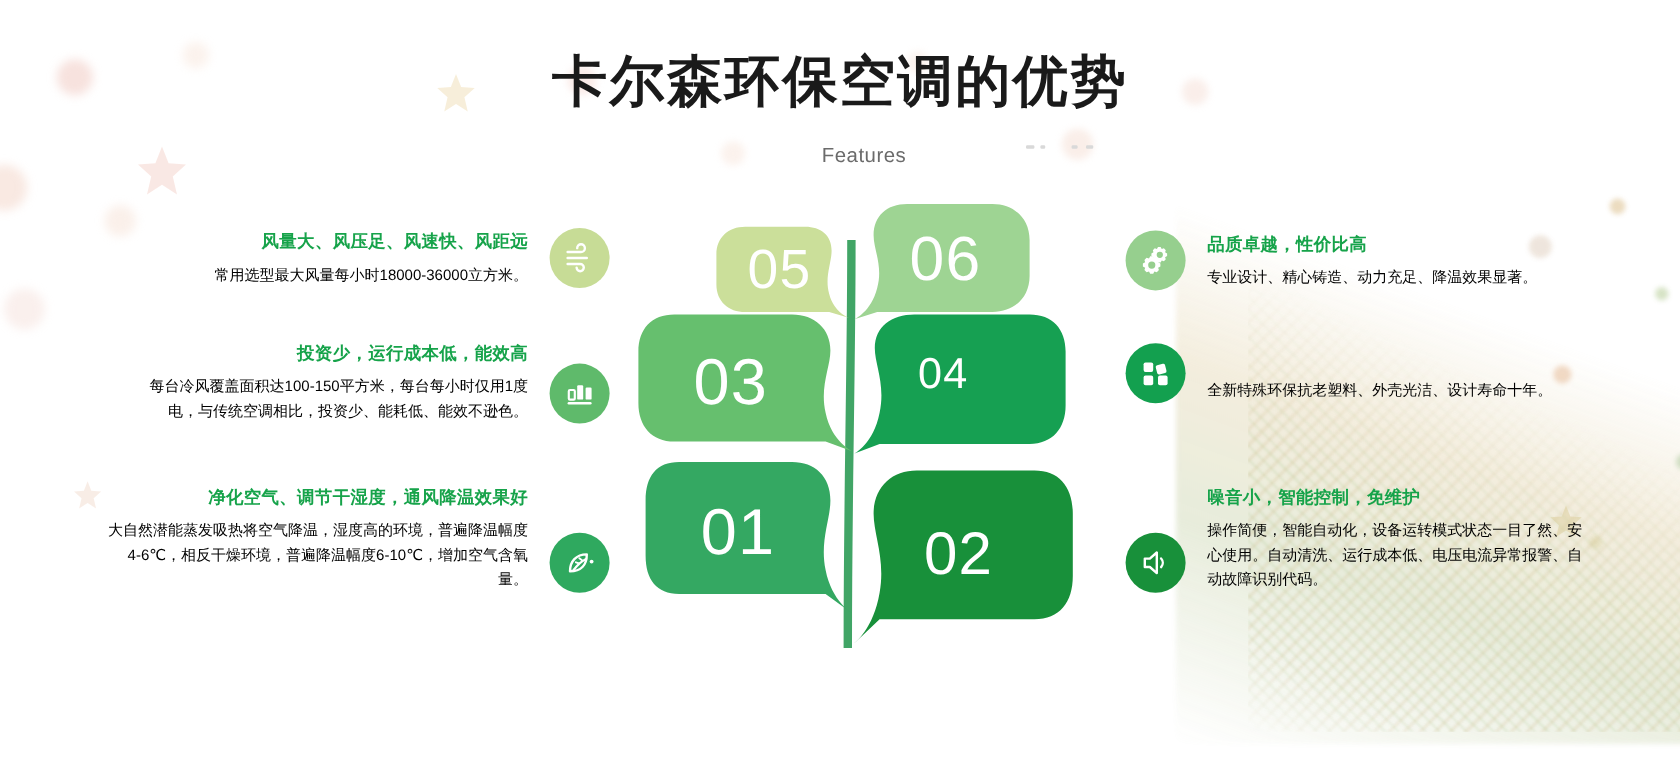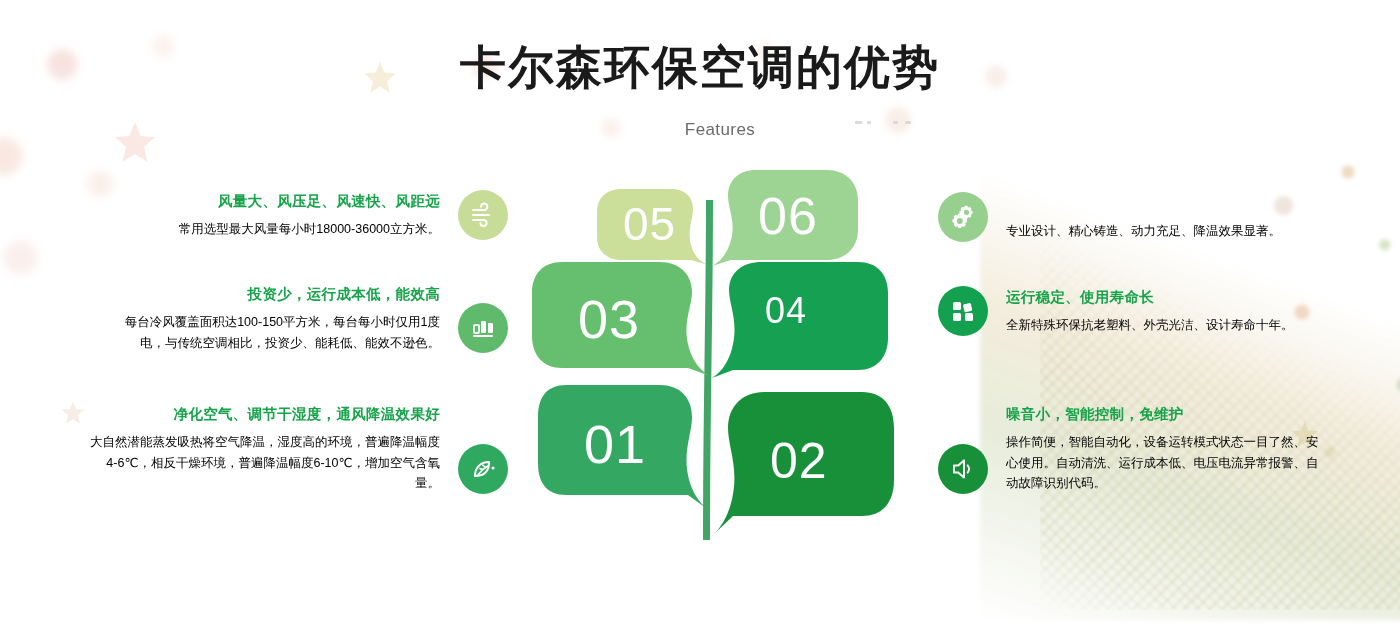--- a/index.html
+++ b/index.html
@@ -211,35 +211,35 @@
     <div class="feature" id="f4">
       <div class="icon-badge" style="background:#96cf8e;">
         <svg width="30" height="30" viewBox="0 0 30 30" fill="#ffffff">
           <path d="M11.5 9.2l1.7-.9-.5-1.8 1.6-1.6 1.8.6.9-1.7h2.2l.9 1.7 1.8-.6 1.6 1.6-.6 1.8 1.7.9v2.2l-1.7.9.6 1.8-1.6 1.6-1.8-.6-.9 1.7h-2.2l-.9-1.7-1.8.6-1.6-1.6.5-1.8-1.7-.9z"></path>
           <circle cx="18.5" cy="10.3" r="2.6" fill="#96cf8e"></circle>
           <path d="M4.4 17.6l1.9-1-.6-2 1.8-1.8 2 .7 1-1.9h2.5l1 1.9 2-.7 1.8 1.8-.7 2 1.9 1v2.5l-1.9 1 .7 2-1.8 1.8-2-.7-1 1.9h-2.5l-1-1.9-2 .7-1.8-1.8.6-2-1.9-1z"></path>
           <circle cx="11.8" cy="18.9" r="3" fill="#96cf8e"></circle>
         </svg>
       </div>
       <div class="txt">
+        <p class="txt-head">品质卓越，性价比高</p>
         <p class="txt-body">专业设计、精心铸造、动力充足、降温效果显著。</p>
       </div>
     </div>
 
     <div class="feature" id="f5">
       <div class="icon-badge" style="background:#13a04f;">
         <svg width="28" height="28" viewBox="0 0 28 28" fill="#ffffff">
           <rect x="4" y="5" width="8" height="8" rx="1.6"></rect>
           <rect x="4" y="16" width="8" height="8" rx="1.6"></rect>
           <rect x="16" y="16" width="8" height="8" rx="1.6"></rect>
           <rect x="14.6" y="6.6" width="8" height="8" rx="1.6" transform="rotate(-14 18.6 10.6)"></rect>
         </svg>
       </div>
       <div class="txt">
-        <p class="txt-head">运行稳定、使用寿命长</p>
         <p class="txt-body">全新特殊环保抗老塑料、外壳光洁、设计寿命十年。</p>
       </div>
     </div>
 
     <div class="feature" id="f6">
       <div class="icon-badge" style="background:#18903a;">
         <svg width="30" height="30" viewBox="0 0 30 30">
           <path d="M6 11.5h4.2L16 6.4v17.2l-5.8-5.1H6z" fill="none" stroke="#fff" stroke-width="2" stroke-linejoin="round"></path>
           <path d="M19.6 11.4a5.4 5.4 0 0 1 0 7.2" fill="none" stroke="#fff" stroke-width="2" stroke-linecap="round"></path>
         </svg>

